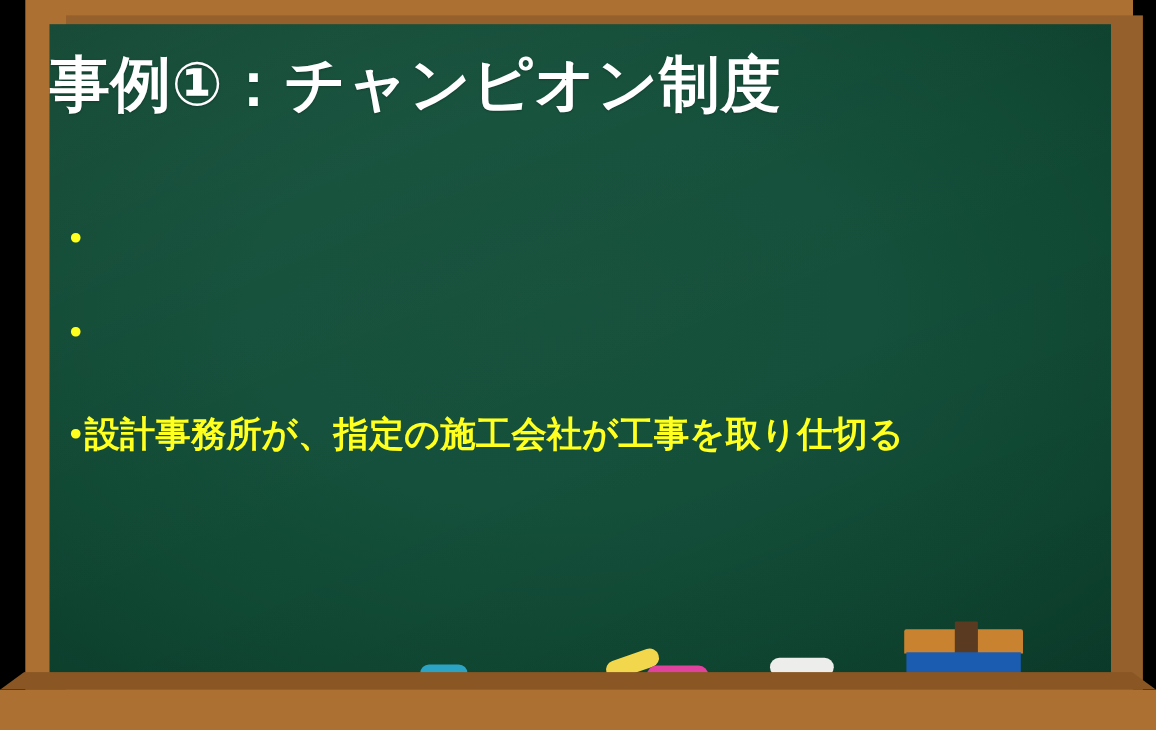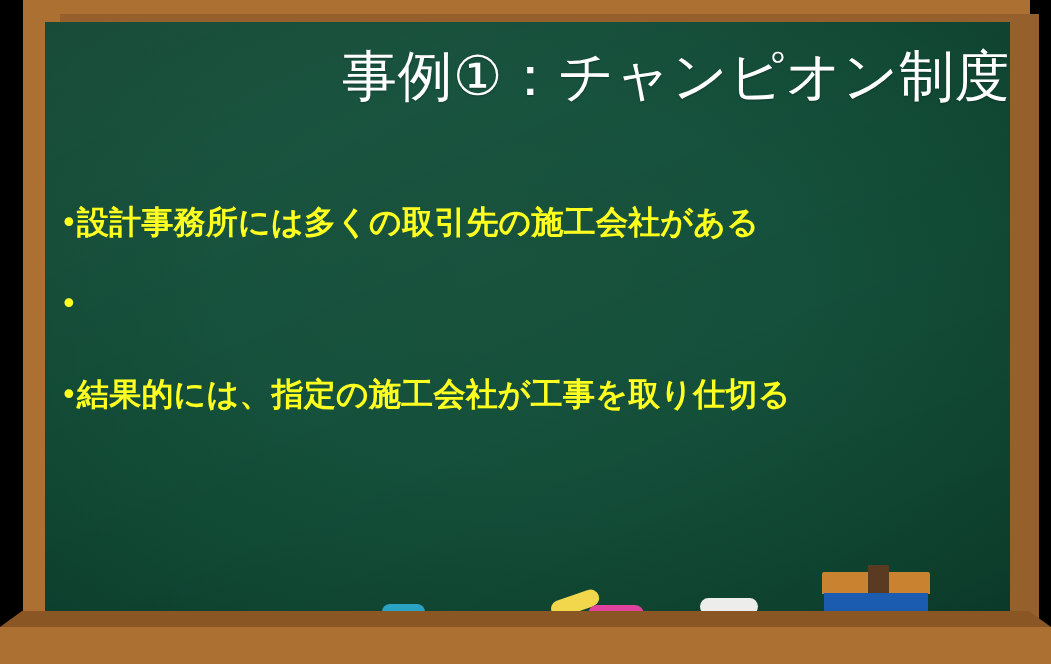--- a/index.html
+++ b/index.html
@@ -67,25 +67,25 @@
         rgba(0,0,0,0.08) 100%);
     pointer-events: none;
   }
 
   
   .title {
     position: absolute;
     left: 0;
     top: 23px;
     width: 100%;
-    text-align: right;
+    text-align: left;
     color: #ffffff;
     font-size: 55px;
     line-height: 1.14;
-    font-weight: 400;
+    font-weight: 700;
     letter-spacing: 0.5px;
     white-space: nowrap;
     text-shadow: 0 1px 2px rgba(0,0,0,0.25);
   }
 
   
   .bullets {
     position: absolute;
     left: 15px;
     top: 181px;
@@ -189,30 +189,29 @@
 
   <div class="board">
     <div class="board-sheen"></div>
 
     <div class="title">事例①：チャンピオン制度</div>
 
     <div class="bullets">
 
       <div class="bullet-row">
         <span class="bullet-dot">•</span>
-        <span class="bullet-text">設計事務所には多くの取引先の施工会社がある</span>
       </div>
 
       <div class="bullet-row">
         <span class="bullet-dot">•</span>
       </div>
 
       <div class="bullet-row">
         <span class="bullet-dot">•</span>
-        <span class="bullet-text">結果的には、指定の施工会社が工事を取り仕切る</span>
+        <span class="bullet-text">設計事務所が、指定の施工会社が工事を取り仕切る</span>
       </div>
 
     </div>
   </div>
 
   <div class="chalk chalk-blue"></div>
   <div class="chalk chalk-yellow"></div>
   <div class="chalk chalk-pink"></div>
   <div class="chalk chalk-white"></div>
 

